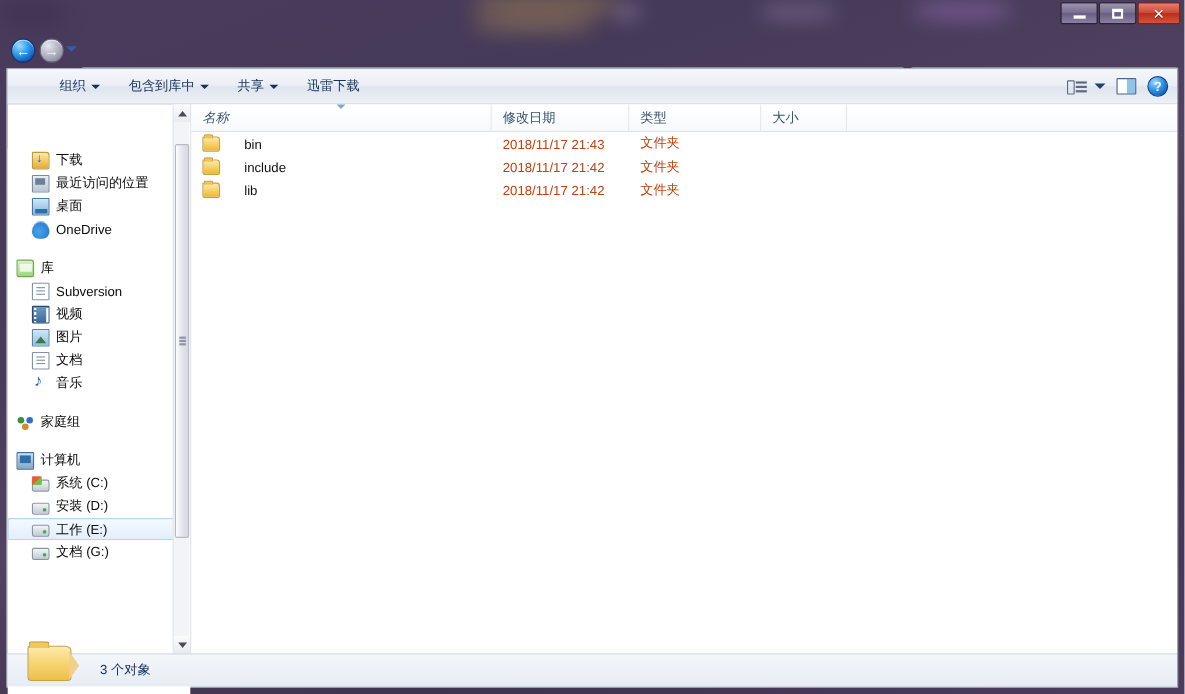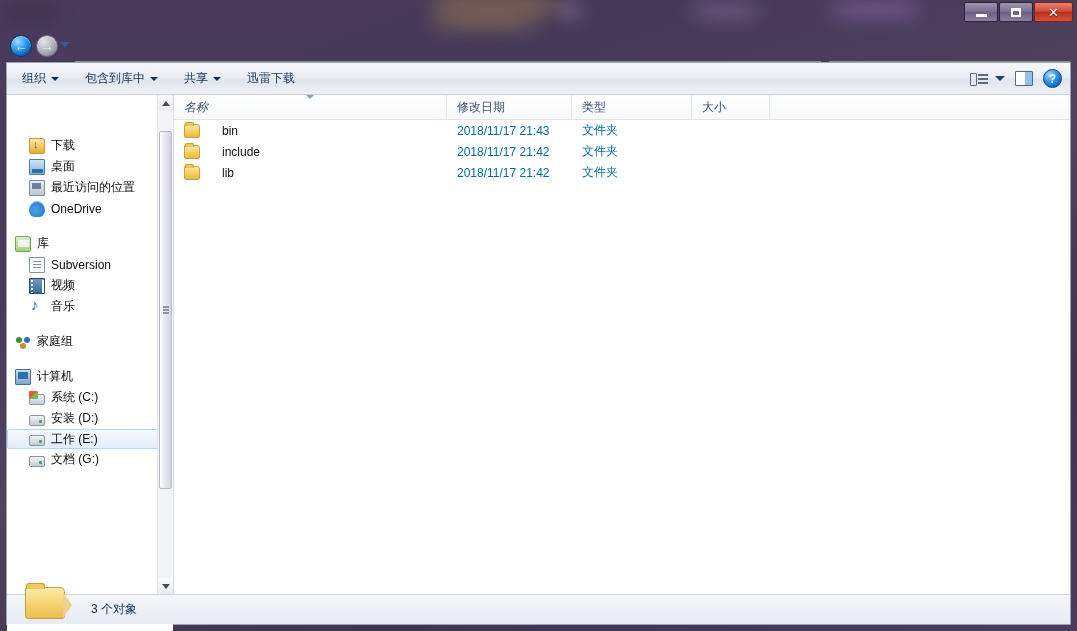--- a/index.html
+++ b/index.html
@@ -313,21 +313,21 @@
   .cell { padding-left: 10px; display: flex; align-items: center; gap: 22px; white-space: nowrap; }
   .folder-ico {
     width: 16px; height: 14px; flex: 0 0 auto; position: relative;
     background: linear-gradient(180deg,#fdeaae 0%,#f7ce61 55%,#eab841 100%);
     border: 1px solid #c9a03a; border-radius: 1px 3px 2px 2px;
   }
   .folder-ico::before {
     content: ""; position: absolute; left: 0; top: -3px; width: 7px; height: 3px;
     background: #f1c457; border: 1px solid #c9a03a; border-bottom: none; border-radius: 2px 2px 0 0;
   }
-  .muted { color: #0369a1; }
+  .muted { color: #c2410c; }
 
   
   #statusbar {
     position: absolute; left: 0; top: 531px; width: 1063px; height: 30px;
     background: linear-gradient(180deg,#f3f6fa 0%,#e7ecf4 100%);
     border-top: 1px solid #cdd5e0;
     display: flex; align-items: center;
   }
   #status-folder {
     position: absolute; left: 18px; top: -8px;
@@ -410,21 +410,21 @@
 
     <div id="searchbox">
       <input id="search-input" type="text" placeholder="搜索 external" style="">
       <span id="search-icon">🔍</span>
     </div>
   </div>
 
   <div id="client">
 
     <div id="toolbar">
-      <div id="tb-left" style="display:flex;align-items:flex-start;">
+      <div id="tb-left" style="display:flex;align-items:flex-start;margin-left:32px;">
           <div class="tb-item">
             <span>组织</span>
             <span class="tb-caret"></span>
           </div>
           <div class="tb-item">
             <span>包含到库中</span>
             <span class="tb-caret"></span>
           </div>
           <div class="tb-item">
             <span>共享</span>
@@ -441,43 +441,51 @@
         <div id="help-icon">?</div>
       </div>
     </div>
 
     <div id="navpane">
         <div class="nav-row">
           <span class="ico ico-dl"></span>
           <span>下载</span>
         </div>
         <div class="nav-row">
+          <span class="ico ico-recent"></span>
+          <span>最近访问的位置</span>
+        </div>
+        <div class="nav-row">
           <span class="ico ico-desktop"></span>
           <span>桌面</span>
-        </div>
-        <div class="nav-row">
-          <span class="ico ico-recent"></span>
-          <span>最近访问的位置</span>
         </div>
         <div class="nav-row">
           <span class="ico ico-onedrive"></span>
           <span>OneDrive</span>
         </div>
         <div class="nav-spacer"></div>
         <div class="nav-row root">
           <span class="ico ico-lib"></span>
           <span>库</span>
         </div>
         <div class="nav-row">
           <span class="ico ico-doc"></span>
           <span>Subversion</span>
         </div>
         <div class="nav-row">
           <span class="ico ico-video"></span>
           <span>视频</span>
+        </div>
+        <div class="nav-row">
+          <span class="ico ico-pic"></span>
+          <span>图片</span>
+        </div>
+        <div class="nav-row">
+          <span class="ico ico-doc"></span>
+          <span>文档</span>
         </div>
         <div class="nav-row">
           <span class="ico ico-music"></span>
           <span>音乐</span>
         </div>
         <div class="nav-spacer"></div>
         <div class="nav-row root">
           <span class="ico ico-home"></span>
           <span>家庭组</span>
         </div>

